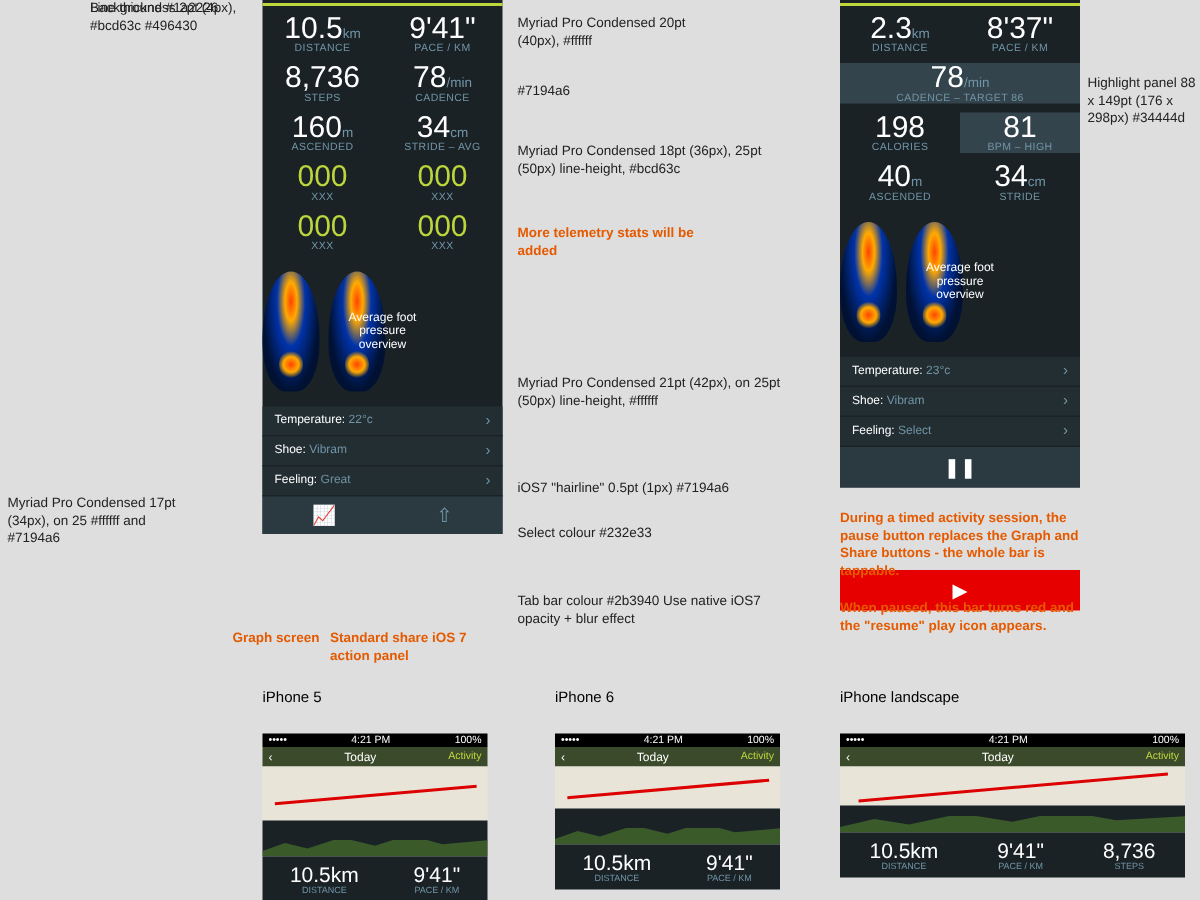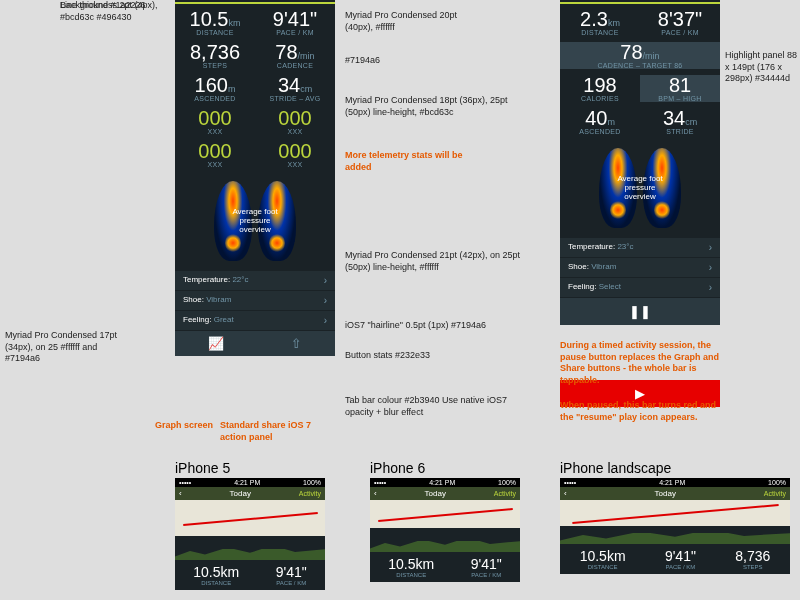--- a/index.html
+++ b/index.html
@@ -6,34 +6,34 @@
 body{background:#dedede;width:800px;height:600px;overflow:hidden;font-size:10px}
 .annotation{position:absolute;font-size:9px;color:#222;line-height:1.3;max-width:120px}
 .annotation.orange{color:#e55a00;font-weight:700}
 .phone{position:absolute;background:#1a2226;color:#fff}
 .metric-row{display:flex;justify-content:space-around;text-align:center;padding:3px 0}
 .metric{flex:1}
 .metric .val{font-size:20px;font-weight:300;color:#fff;line-height:1}
 .metric .val .unit{font-size:9px;color:#7194a6}
 .metric .label{font-size:7px;color:#7194a6;text-transform:uppercase;letter-spacing:0.3px}
 .metric.highlight{background:#34444d}
-.feet{display:flex;justify-content:center;align-items:center;gap:6px;padding:10px 0;position:relative}
+.feet{display:flex;justify-content:flex-start;align-items:center;gap:6px;padding:10px 0;position:relative}
 .foot{width:38px;height:80px;background:radial-gradient(ellipse at 50% 25%,#ff4400 0%,#ffaa00 15%,#0033aa 35%,#001133 70%);border-radius:50% 50% 40% 40%/55% 55% 40% 40%;position:relative}
 .foot::after{content:"";position:absolute;bottom:8px;left:30%;width:40%;height:25%;background:radial-gradient(circle,#ff4400 0%,#ffaa00 40%,transparent 70%);border-radius:50%}
 .foot-label{position:absolute;top:50%;left:50%;transform:translate(-50%,-50%);font-size:8px;text-align:center;color:#fff;line-height:1.1;width:60px}
 .info-row{background:#232e33;display:flex;justify-content:space-between;align-items:flex-start;padding:4px 8px;font-size:8px;border-bottom:1px solid #1a2226}
 .info-row .label{color:#fff}
 .info-row .value{color:#7194a6}
 .info-row .chev{color:#7194a6;font-size:10px}
 .tabbar{background:#2b3940;display:flex;justify-content:space-around;padding:5px 0}
 .tabbar span{color:#7194a6;font-size:13px}
 .pausebar{background:#2b3940;text-align:center;padding:6px;color:#fff;font-size:13px}
 .playbar{background:#e70000;text-align:center;padding:6px;color:#fff;font-size:13px}
 .mini{position:absolute;width:150px}
-.mini-title{font-size:14px;margin-bottom:2px}
+.mini-title{font-size:10px;margin-bottom:18px}
 .mini-status{background:#000;color:#fff;font-size:7px;display:flex;justify-content:space-between;padding:1px 4px}
 .mini-nav{background:#3a4a2a;color:#fff;display:flex;justify-content:space-between;align-items:center;padding:2px 4px;font-size:8px}
 .mini-nav .act{color:#bcd63c;font-size:7px}
 .mini-map{height:36px;background:#e8e5d8;position:relative;overflow:hidden}
 .mini-map::before{content:"";position:absolute;top:50%;left:5%;width:90%;height:2px;background:#d00;transform:rotate(-5deg)}
 .mini-chart{height:24px;background:#1a2226;position:relative;overflow:hidden}
 .mini-chart::before{content:"";position:absolute;bottom:0;left:0;right:0;height:18px;background:linear-gradient(transparent 40%,#3a5a2a 40%);clip-path:polygon(0 80%,10% 50%,20% 70%,35% 30%,50% 60%,65% 20%,80% 55%,100% 40%,100% 100%,0 100%)}
 .mini-stats{background:#1a2226;display:flex;justify-content:space-around;padding:4px 0;text-align:center}
 .mini-stats .val{color:#fff;font-size:14px;font-weight:300}
 .mini-stats .lbl{color:#7194a6;font-size:6px;text-transform:uppercase}
@@ -192,21 +192,21 @@
 <div class="annotation" style="left:345px;top:10px">Myriad Pro Condensed
 20pt (40px), #ffffff</div>
 <div class="annotation" style="left:345px;top:55px">#7194a6</div>
 <div class="annotation" style="left:345px;top:95px;max-width:180px">Myriad Pro Condensed
 18pt (36px), 25pt (50px) line-height, #bcd63c</div>
 <div class="annotation orange" style="left:345px;top:150px">More telemetry
 stats will be added</div>
 <div class="annotation" style="left:345px;top:250px;max-width:180px">Myriad Pro Condensed
 21pt (42px), on 25pt (50px) line-height, #ffffff</div>
 <div class="annotation" style="left:345px;top:320px;max-width:160px">iOS7 "hairline" 0.5pt (1px) #7194a6</div>
-<div class="annotation" style="left:345px;top:350px">Button stats #232e33</div>
+<div class="annotation" style="left:345px;top:350px">Select colour #232e33</div>
 <div class="annotation" style="left:345px;top:395px;max-width:170px">Tab bar colour #2b3940
 Use native iOS7 opacity + blur effect</div>
 <div class="annotation" style="left:725px;top:50px;max-width:75px">Highlight panel 88 x 149pt
 (176 x 298px)
 #34444d</div>
 <div class="annotation orange" style="left:560px;top:340px;max-width:170px">During a timed activity session, the
 pause button replaces the Graph and Share
 buttons - the whole bar is tappable.</div>
 <div class="annotation orange" style="left:560px;top:400px;max-width:170px">When paused, this bar turns red and
 the "resume" play icon appears.</div>

